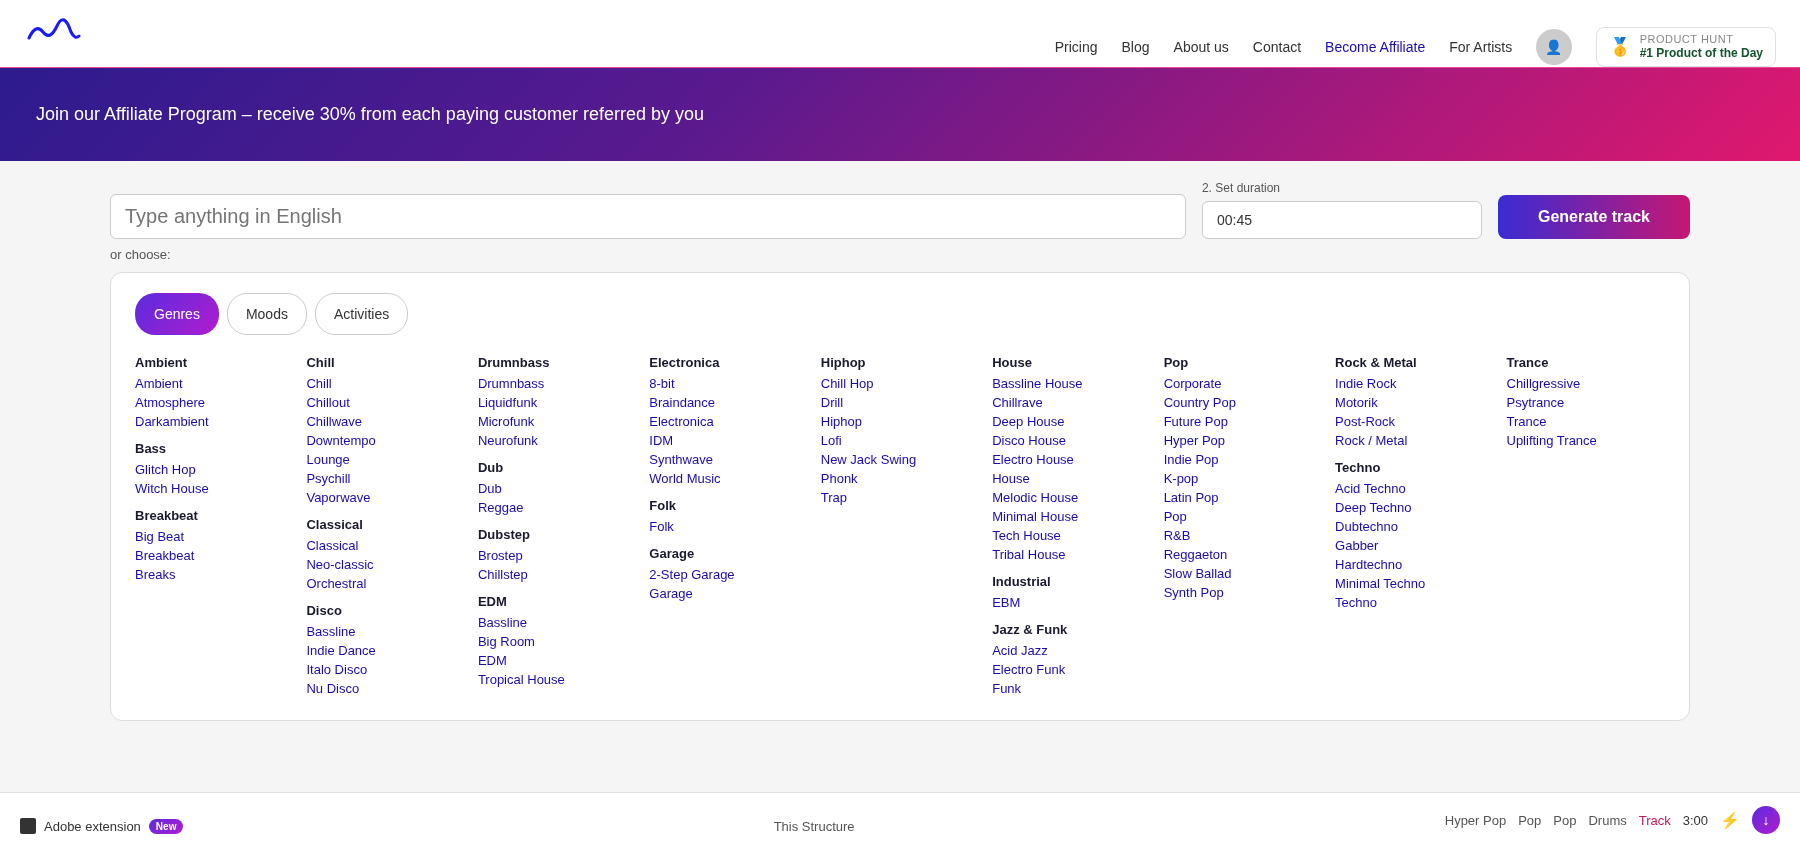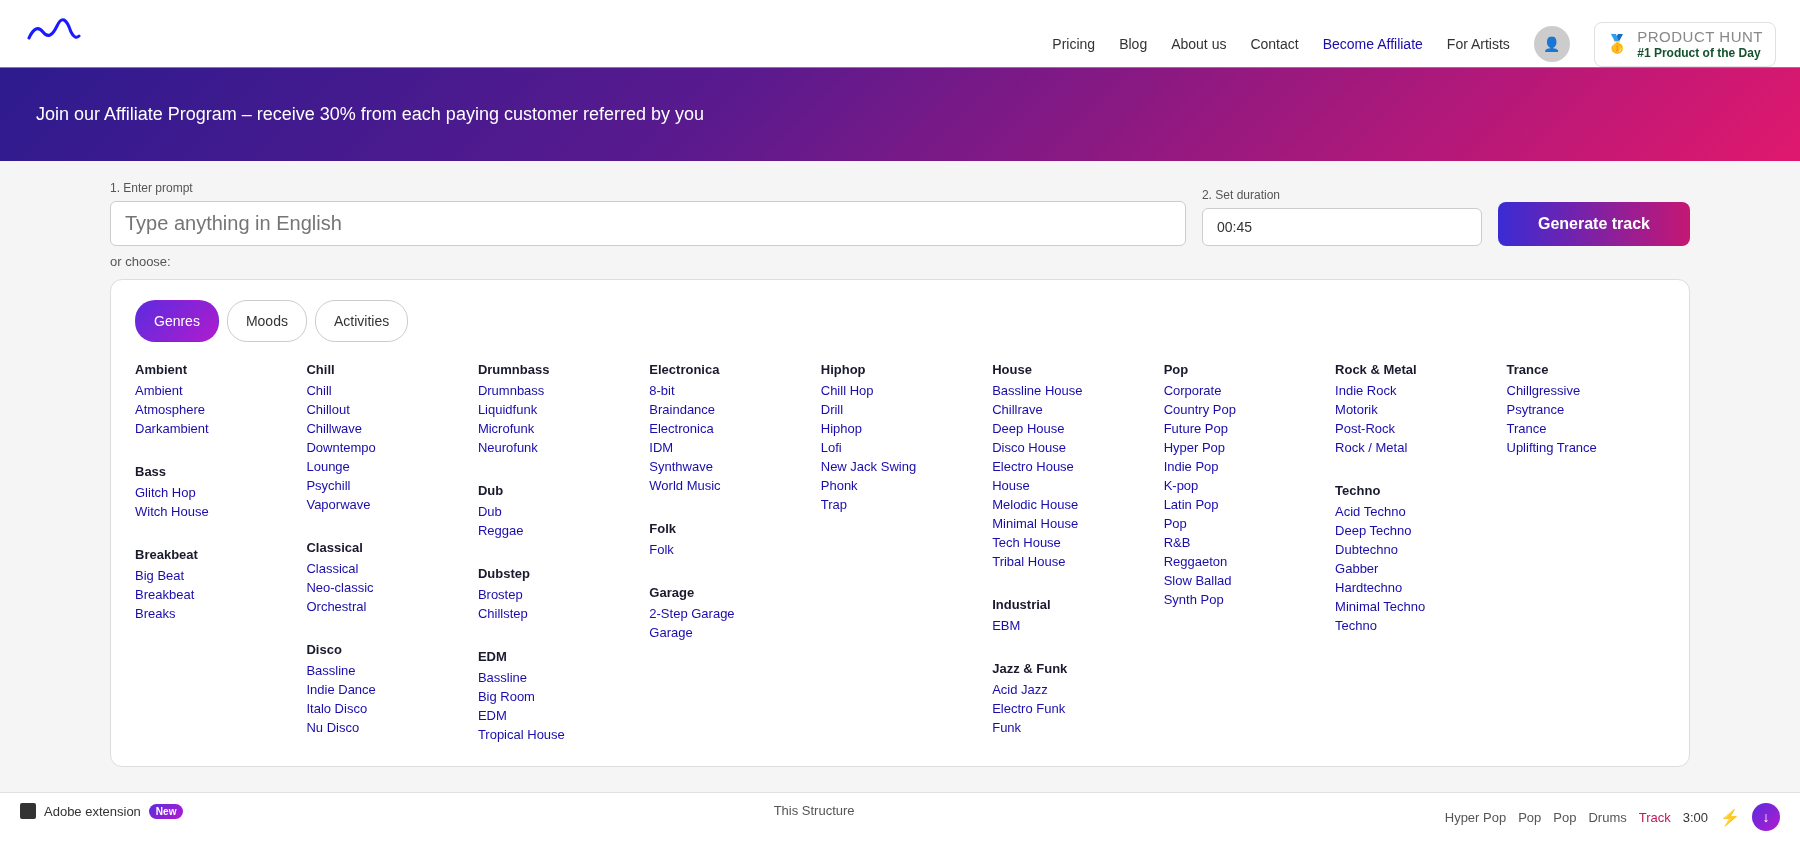--- a/index.html
+++ b/index.html
@@ -56,21 +56,21 @@
       align-items: center;
       gap: 8px;
       border: 1px solid #e0e0e0;
       border-radius: 8px;
       padding: 4px 12px;
       font-size: 11px;
       cursor: pointer;
     }
     .ph-medal { font-size: 18px; }
     .ph-text { display: flex; flex-direction: column; line-height: 1.3; }
-    .ph-title { font-size: 15px; color: #888; text-transform: uppercase; letter-spacing: 0.5px; }
+    .ph-title { font-size: 11px; color: #888; text-transform: uppercase; letter-spacing: 0.5px; }
     .ph-rank { font-size: 12px; font-weight: 700; color: #14532d; }
 
     
     .affiliate-banner {
       background: linear-gradient(135deg, #2d1b8e 0%, #5a1a8e 40%, #e0186e 100%);
       color: white;
       text-align: left;
       padding: 36px;
       font-size: 18px;
       font-weight: 500;
@@ -180,42 +180,42 @@
     }
     .genre-column {
       flex: 1;
       padding-right: 16px;
     }
     .genre-category {
       font-size: 13px;
       font-weight: 700;
       color: #1a1a2e;
       margin-bottom: 6px;
-      margin-top: 28px;
+      margin-top: 12px;
     }
     .genre-category:first-child { margin-top: 0; }
     .genre-item {
       font-size: 13px;
       color: #1a0dab;
       cursor: pointer;
       margin-bottom: 4px;
       display: block;
       text-decoration: none;
     }
 
     
     .bottom-bar {
       position: fixed;
       bottom: 0;
       left: 0;
       right: 0;
       background: #fff;
       border-top: 1px solid #e0e0e0;
       display: flex;
-      align-items: flex-start;
+      align-items: flex-end;
       padding: 10px 20px;
       height: 52px;
       gap: 20px;
       z-index: 100;
     }
     .adobe-badge {
       display: flex;
       align-items: center;
       gap: 8px;
       font-size: 13px;
@@ -304,21 +304,20 @@
 </nav>
 
 <div class="affiliate-banner">
   <span>Join our Affiliate Program – receive 30% from each paying customer referred by you</span>
 </div>
 
 <div class="main-content">
 
   <div class="input-area">
     <div class="input-group prompt">
-      <label class="input-label">1. Enter prompt</label>
       <input type="text" class="text-input" placeholder="Type anything in English" style="">
     </div>
     <div class="input-group duration">
       <label class="input-label">2. Set duration</label>
       <input type="text" class="duration-input" value="00:45" style="">
     </div>
     <button class="generate-btn">Generate track</button>
   </div>
 
   <div class="or-choose">or choose:</div>

